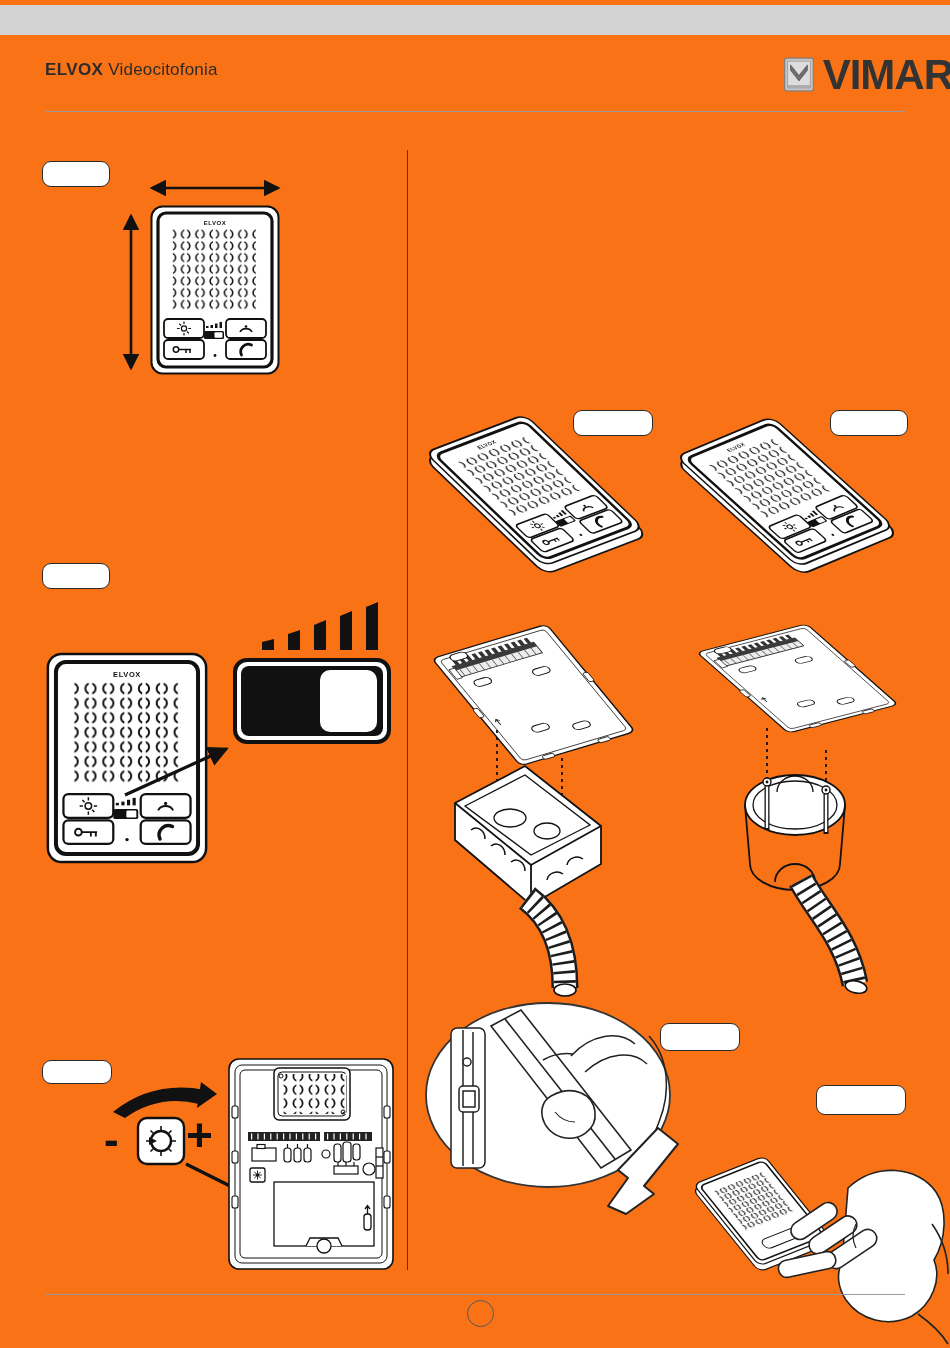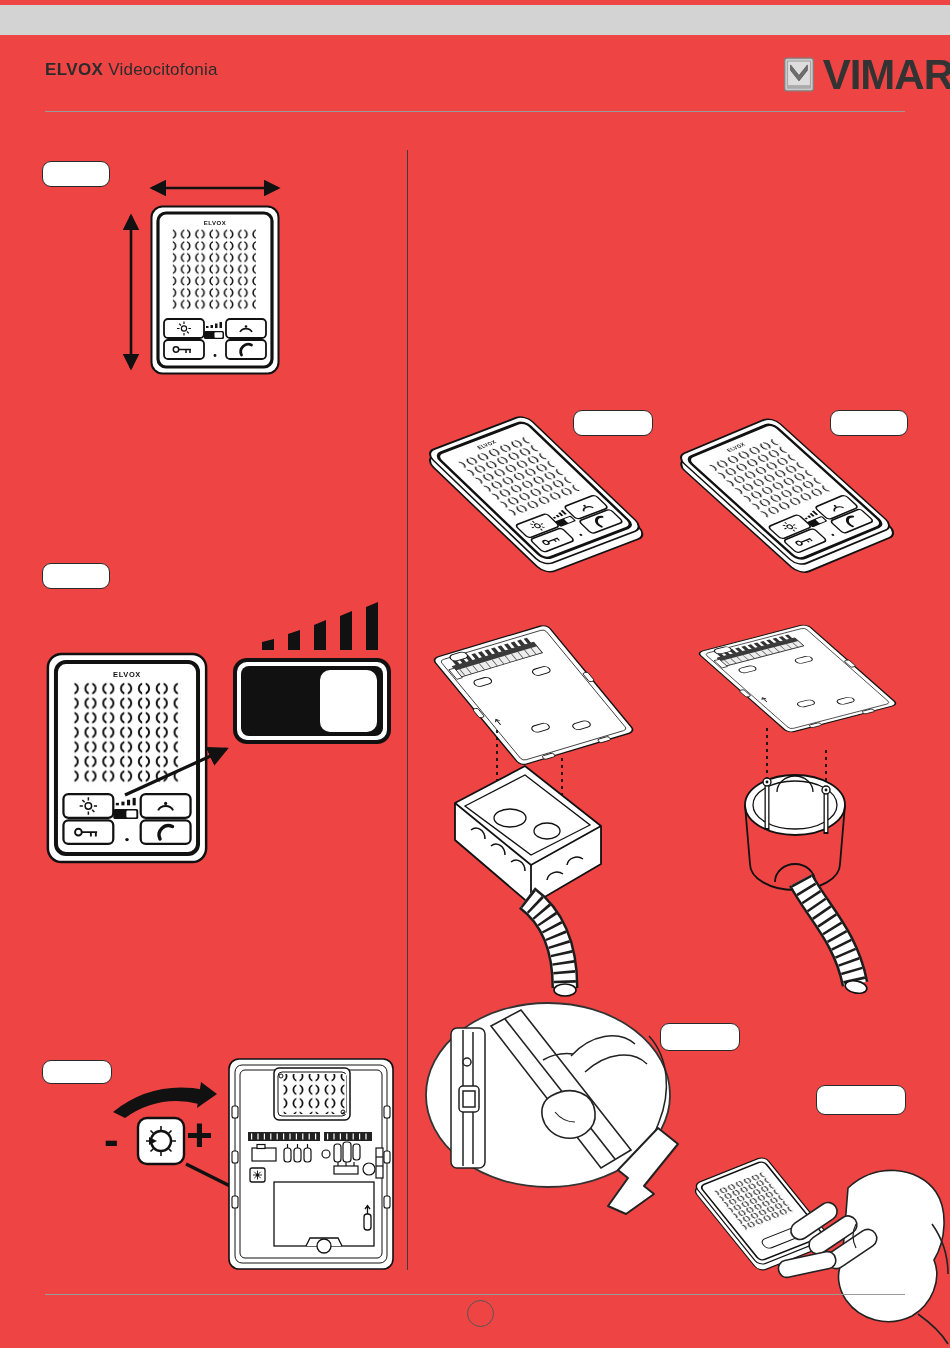--- a/index.html
+++ b/index.html
@@ -1,16 +1,16 @@
 <!DOCTYPE html>
 <html><head>
 <meta charset="utf-8">
 <style>
   html,body{margin:0;padding:0;background:#fff;}
-  #page{position:relative;width:950px;height:1348px;background:#ef4444;overflow:hidden;
+  #page{position:relative;width:950px;height:1348px;background:#f97316;overflow:hidden;
         font-family:"Liberation Sans",sans-serif;color:#222;}
   .abs{position:absolute;}
   .label-box{border:1.6px solid #2a2a2a;border-radius:9px;background:#fff;}
   .rule{background:#9a9a9a;height:1px;}
   svg{display:block;}
   .brandline{font-size:17px;color:#2b2b2b;letter-spacing:.2px;}
   .brandline b{font-weight:700;letter-spacing:.4px;}
   .logotext{font-size:42px;font-weight:700;color:#333;letter-spacing:-1px;line-height:1;}
   .sign{font-weight:700;color:#111;line-height:1;}
 </style>

